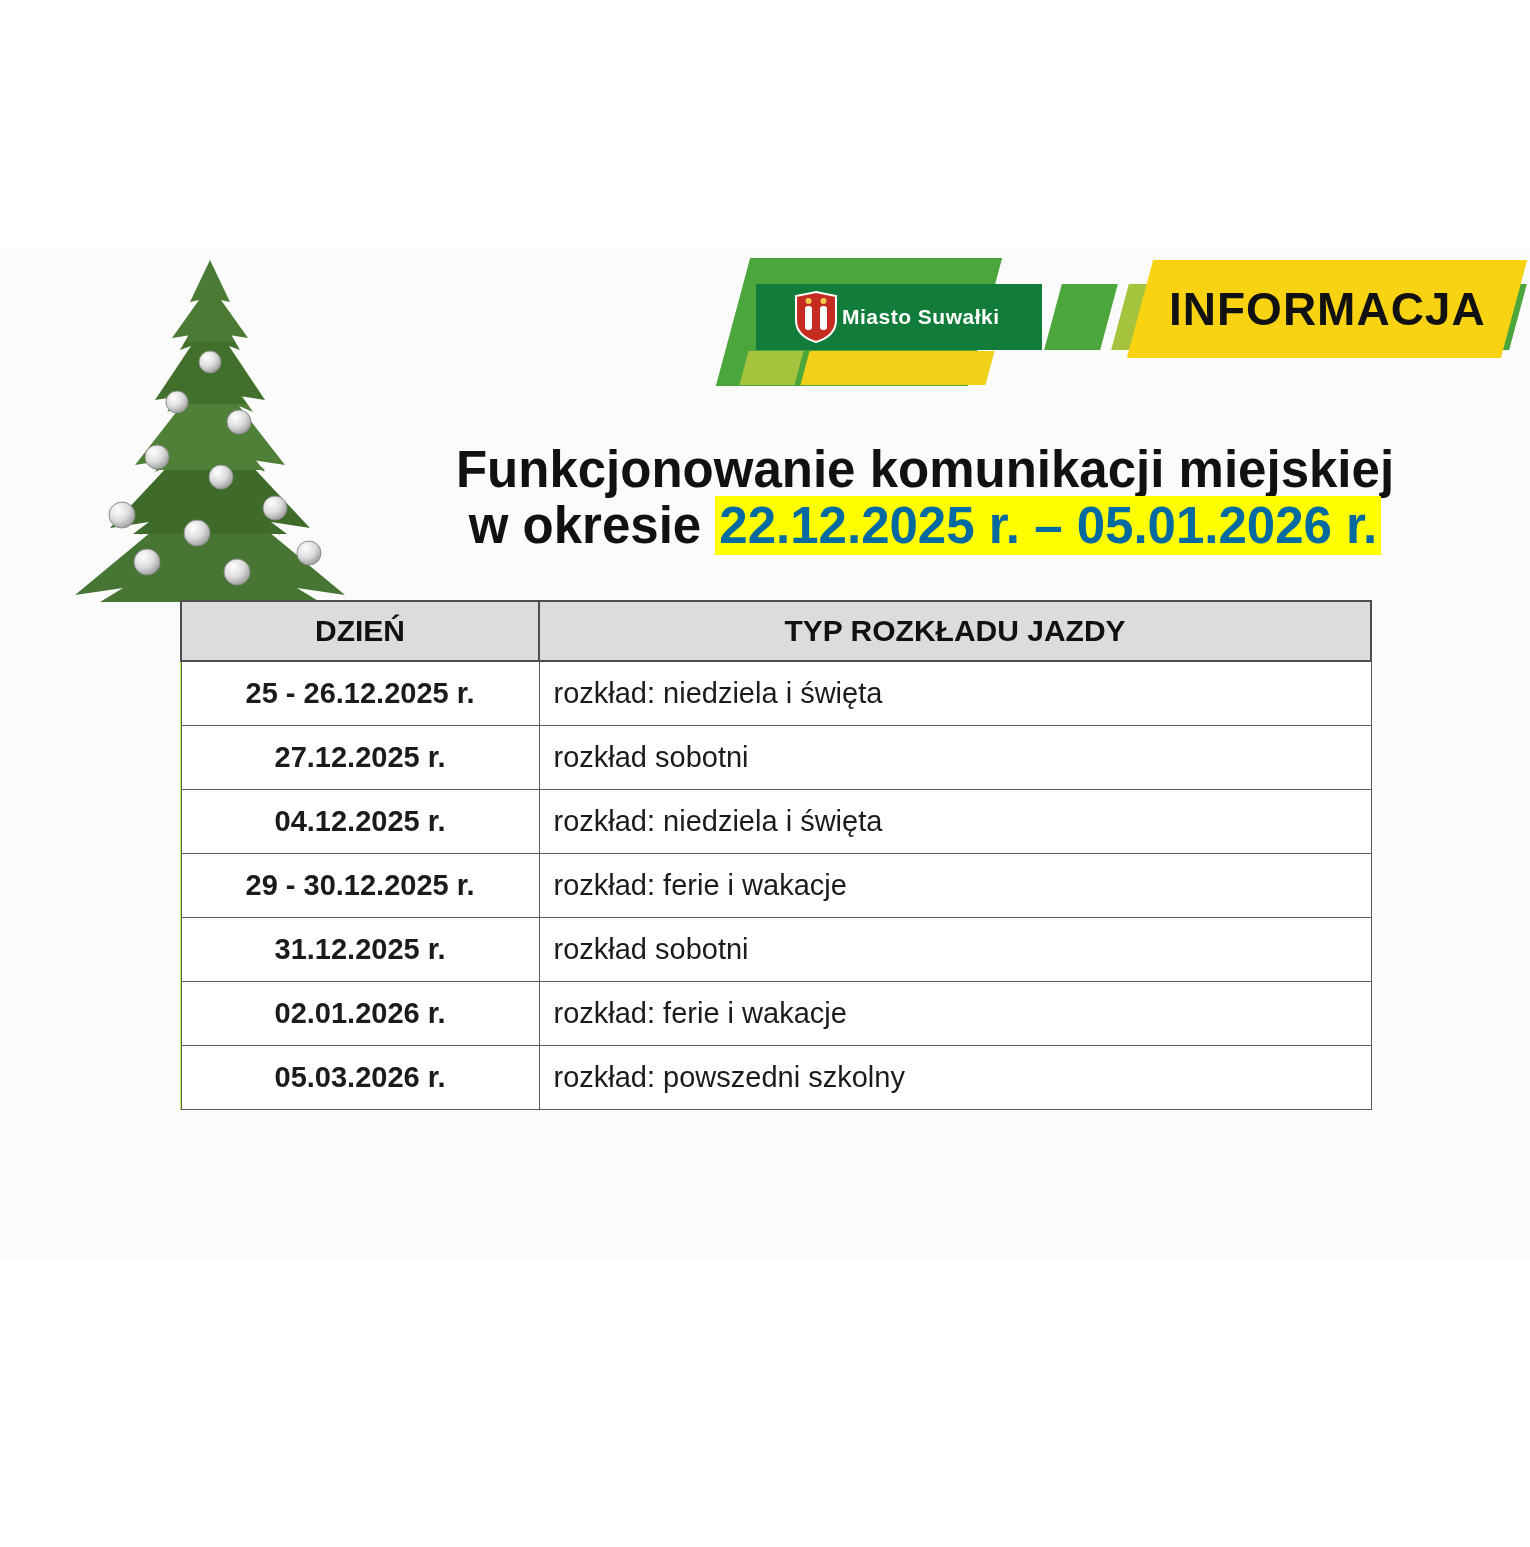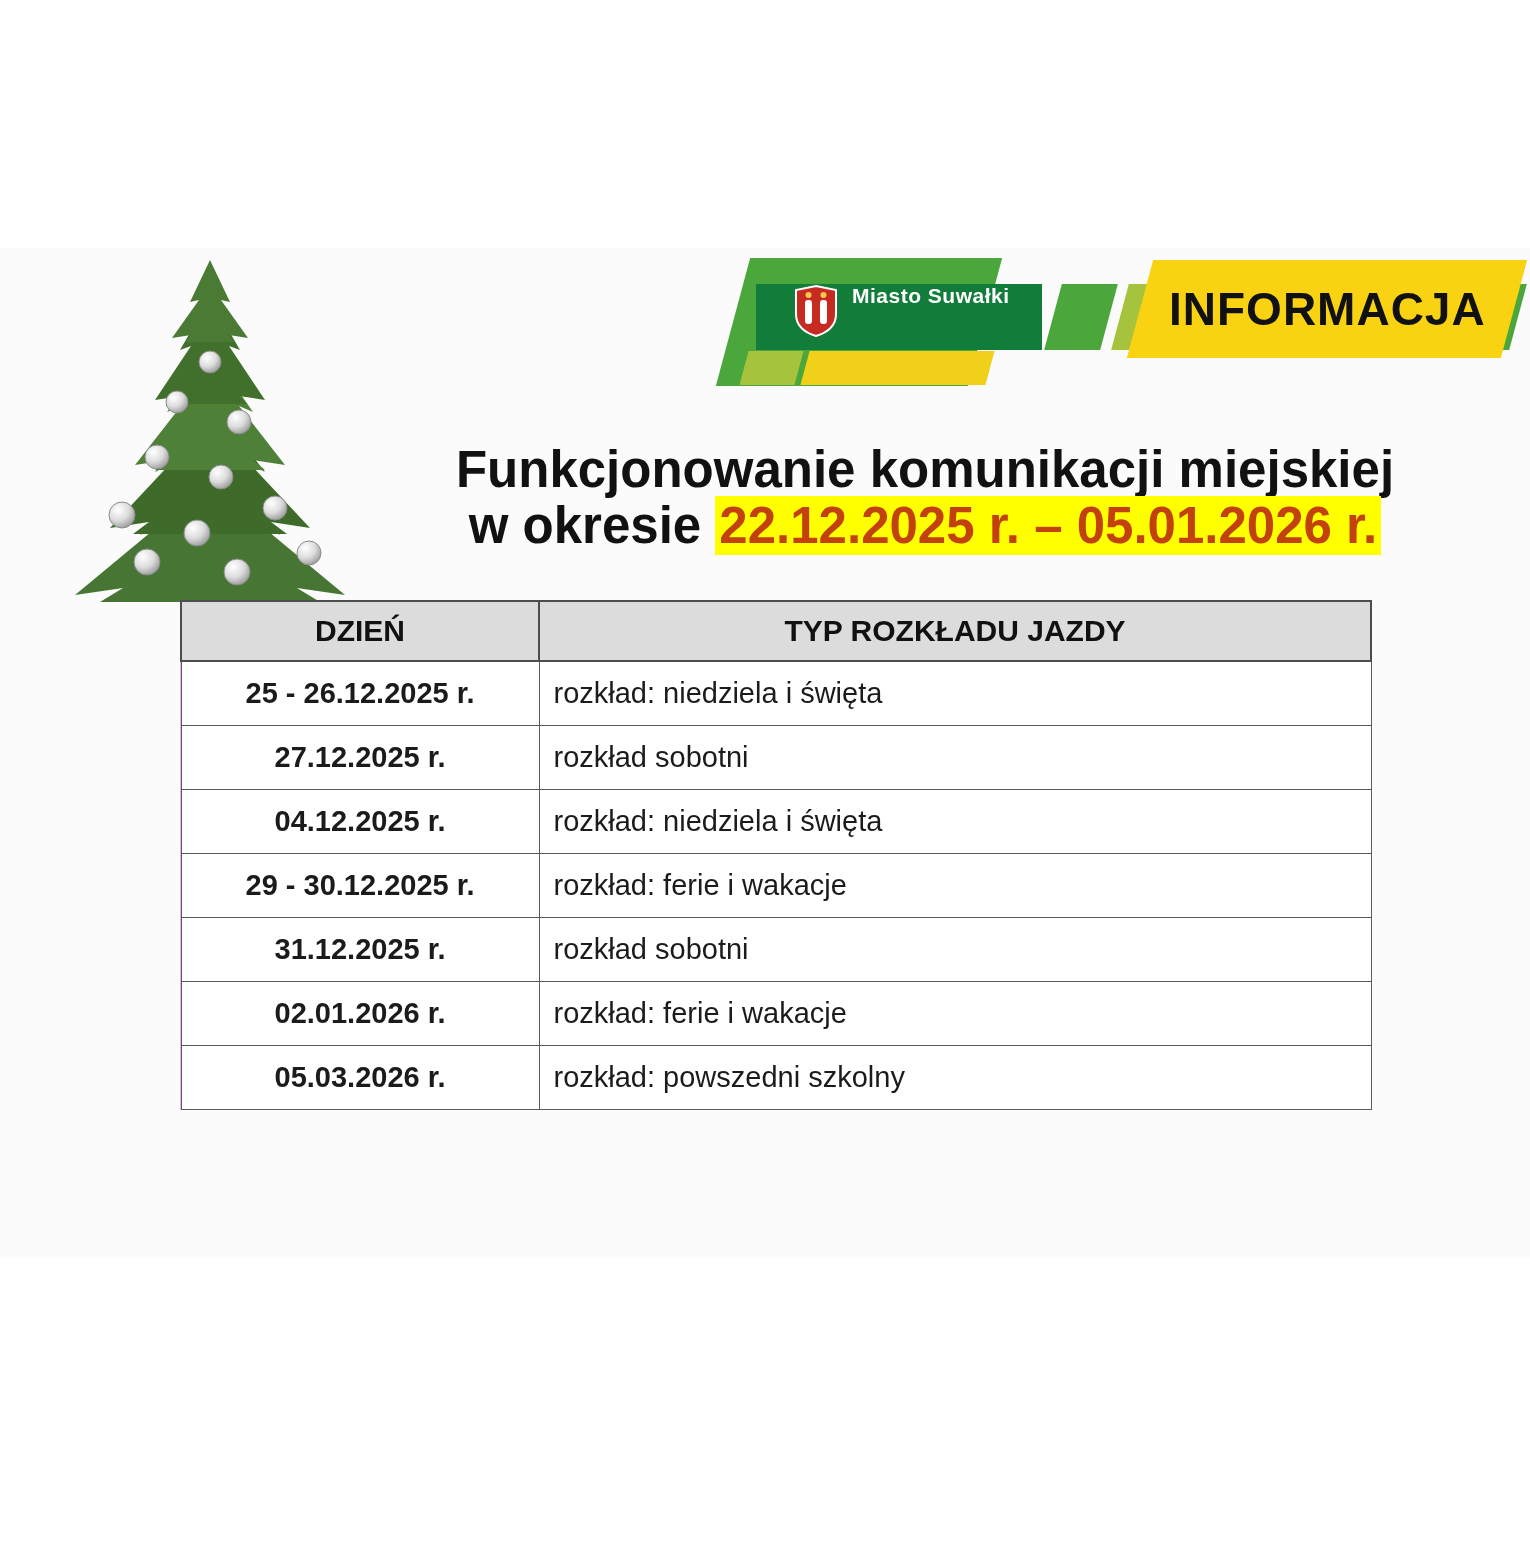--- a/index.html
+++ b/index.html
@@ -17,48 +17,48 @@
   .banner { position:absolute; left:0; top:0; width:1530px; height:400px; }
   .pg { position:absolute; transform:skewX(-15deg); }
   .pg-left-green   { left:733px;  top:258px; width:252px; height:128px; background:#4ba63b; }
   .pg-lime-left    { left:744px;  top:351px; width:55px;  height:34px;  background:#a5c33c; }
   .pg-yellow-left  { left:805px;  top:351px; width:185px; height:34px;  background:#f0d018; }
   .pg-slash-green  { left:1053px; top:284px; width:56px;  height:66px;  background:#4ba63b; }
   .pg-slash-lime   { left:1120px; top:284px; width:24px;  height:66px;  background:#a5c33c; }
   .pg-right-band   { left:1150px; top:284px; width:368px; height:66px;  background:#4ba63b; }
   .logo-rect {
     position:absolute; left:756px; top:284px; width:286px; height:66px;
-    background:#127c3b; display:flex; align-items:flex-start; gap:14px;
+    background:#127c3b; display:flex; align-items:center; gap:4px;
     padding-left:38px;
   }
   .logo-rect .logo-text {
     color:#ffffff; font-weight:bold; font-size:21px; letter-spacing:0.5px;
   }
   .info-shape {
     left:1140px; top:260px; width:374px; height:98px; background:#f9d311;
     display:flex; align-items:center; justify-content:center;
   }
   .info-shape span {
     transform:skewX(15deg); display:block;
     font-size:46px; font-weight:800; letter-spacing:1px; color:#111111;
   }
   
   .title-block {
     position:absolute; left:420px; top:442px; width:1010px;
     text-align:center; font-weight:bold; font-size:51px; line-height:56px;
     color:#111111;
   }
   .title-block mark {
-    background:#ffff00; color:#c2410c; padding:1px 4px;
+    background:#ffff00; color:#0369a1; padding:1px 4px;
   }
   
   table.schedule {
     position:absolute; left:180px; top:600px; width:1190px;
     border-collapse:collapse; table-layout:fixed;
-    background:#f0abfc;
+    background:#bef264;
   }
   table.schedule col.c1 { width:358px; }
   table.schedule col.c2 { width:832px; }
   table.schedule th {
     background:#dcdcdc; height:60px; font-size:30px; font-weight:bold;
     border:2px solid #4d4d4d; text-align:center; color:#111111;
   }
   table.schedule td {
     height:64px; font-size:29px; border:1.5px solid #5a5a5a;
     background:#ffffff; color:#1b1b1b; vertical-align:middle;

